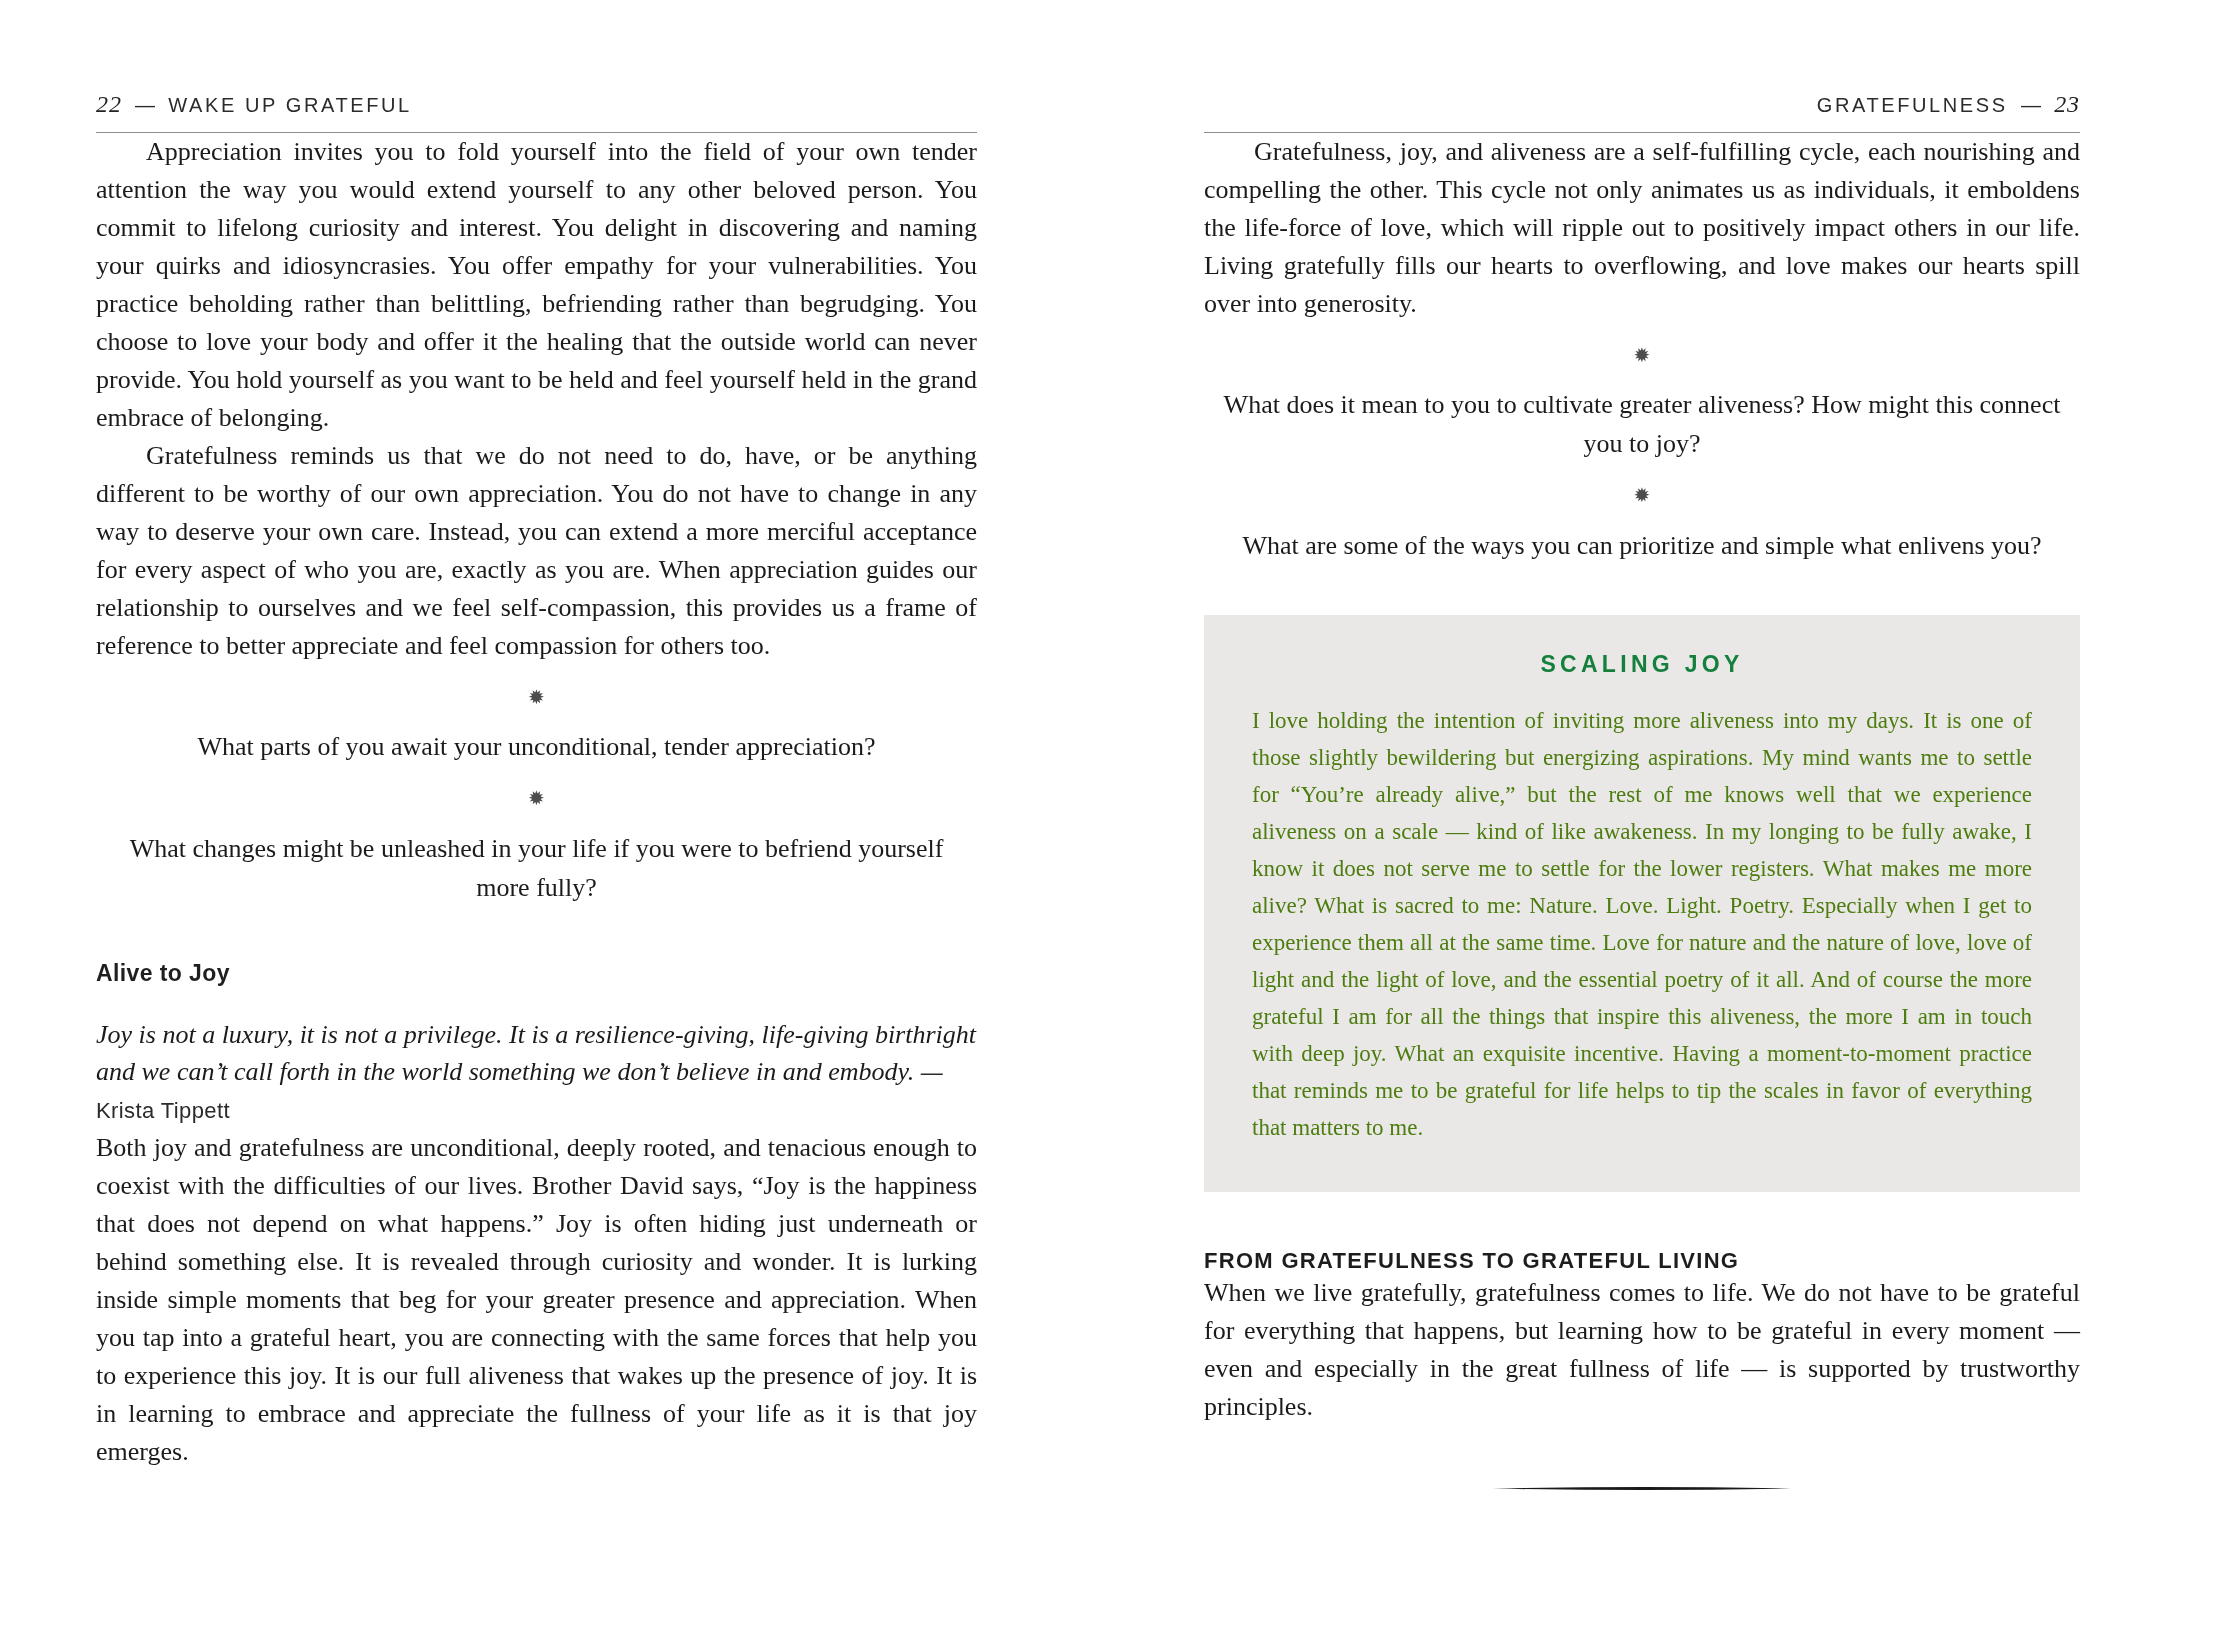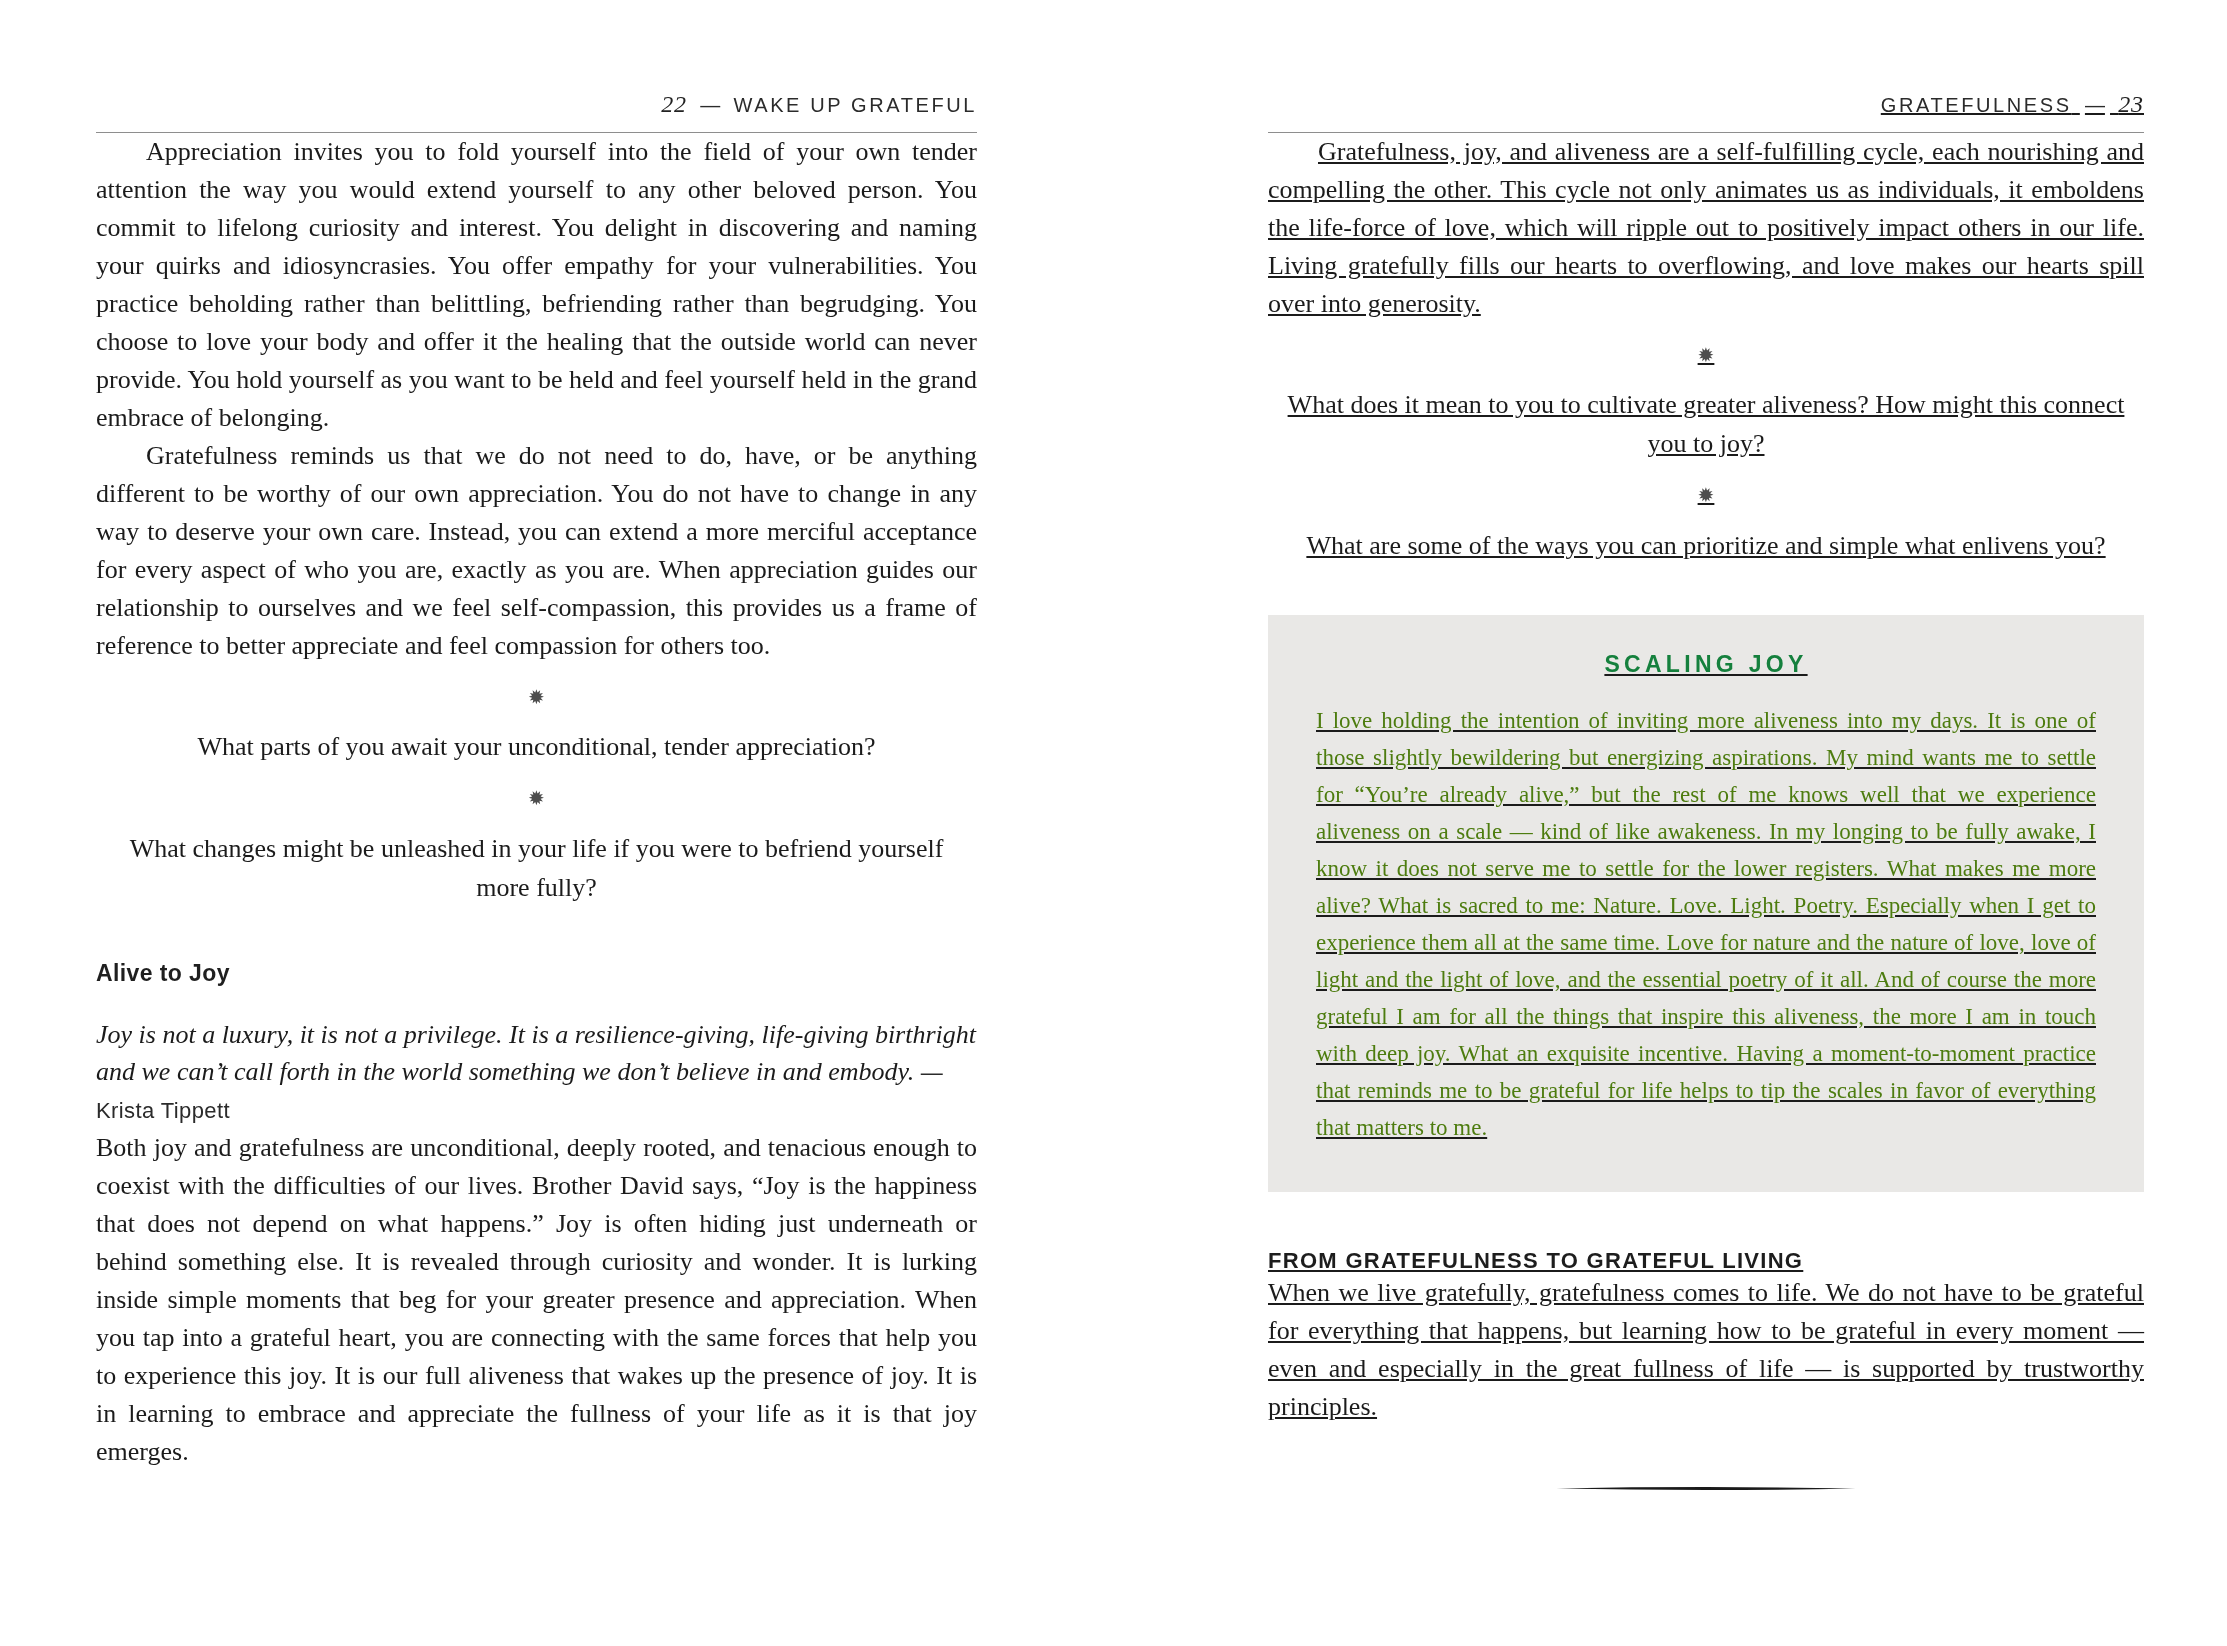--- a/index.html
+++ b/index.html
@@ -14,31 +14,30 @@
     background: #ffffff;
     overflow: hidden;
     color: #1b1b1b;
   }
   .page {
     position: absolute;
     top: 0;
     height: 1647px;
   }
   .page-left  { left: 96px;  width: 881px; }
-  .page-right { left: 1268px; width: 876px; text-decoration: underline; }
+  .page-right { left: 1204px; width: 876px; }
 
   
   .running-head {
     margin-top: 91px;
     font-family: "Liberation Sans", sans-serif;
     font-size: 20px;
     letter-spacing: 2.6px;
     color: #2b2b2b;
     white-space: nowrap;
-    text-align: right;
   }
   .running-head .pg-num {
     font-family: "Liberation Serif", serif;
     font-style: italic;
     font-size: 24px;
     letter-spacing: 0.9px;
     color: #222;
   }
   .running-head .dash { letter-spacing: 0; padding: 0 5.1px; }
   .head-right { text-align: right; }

